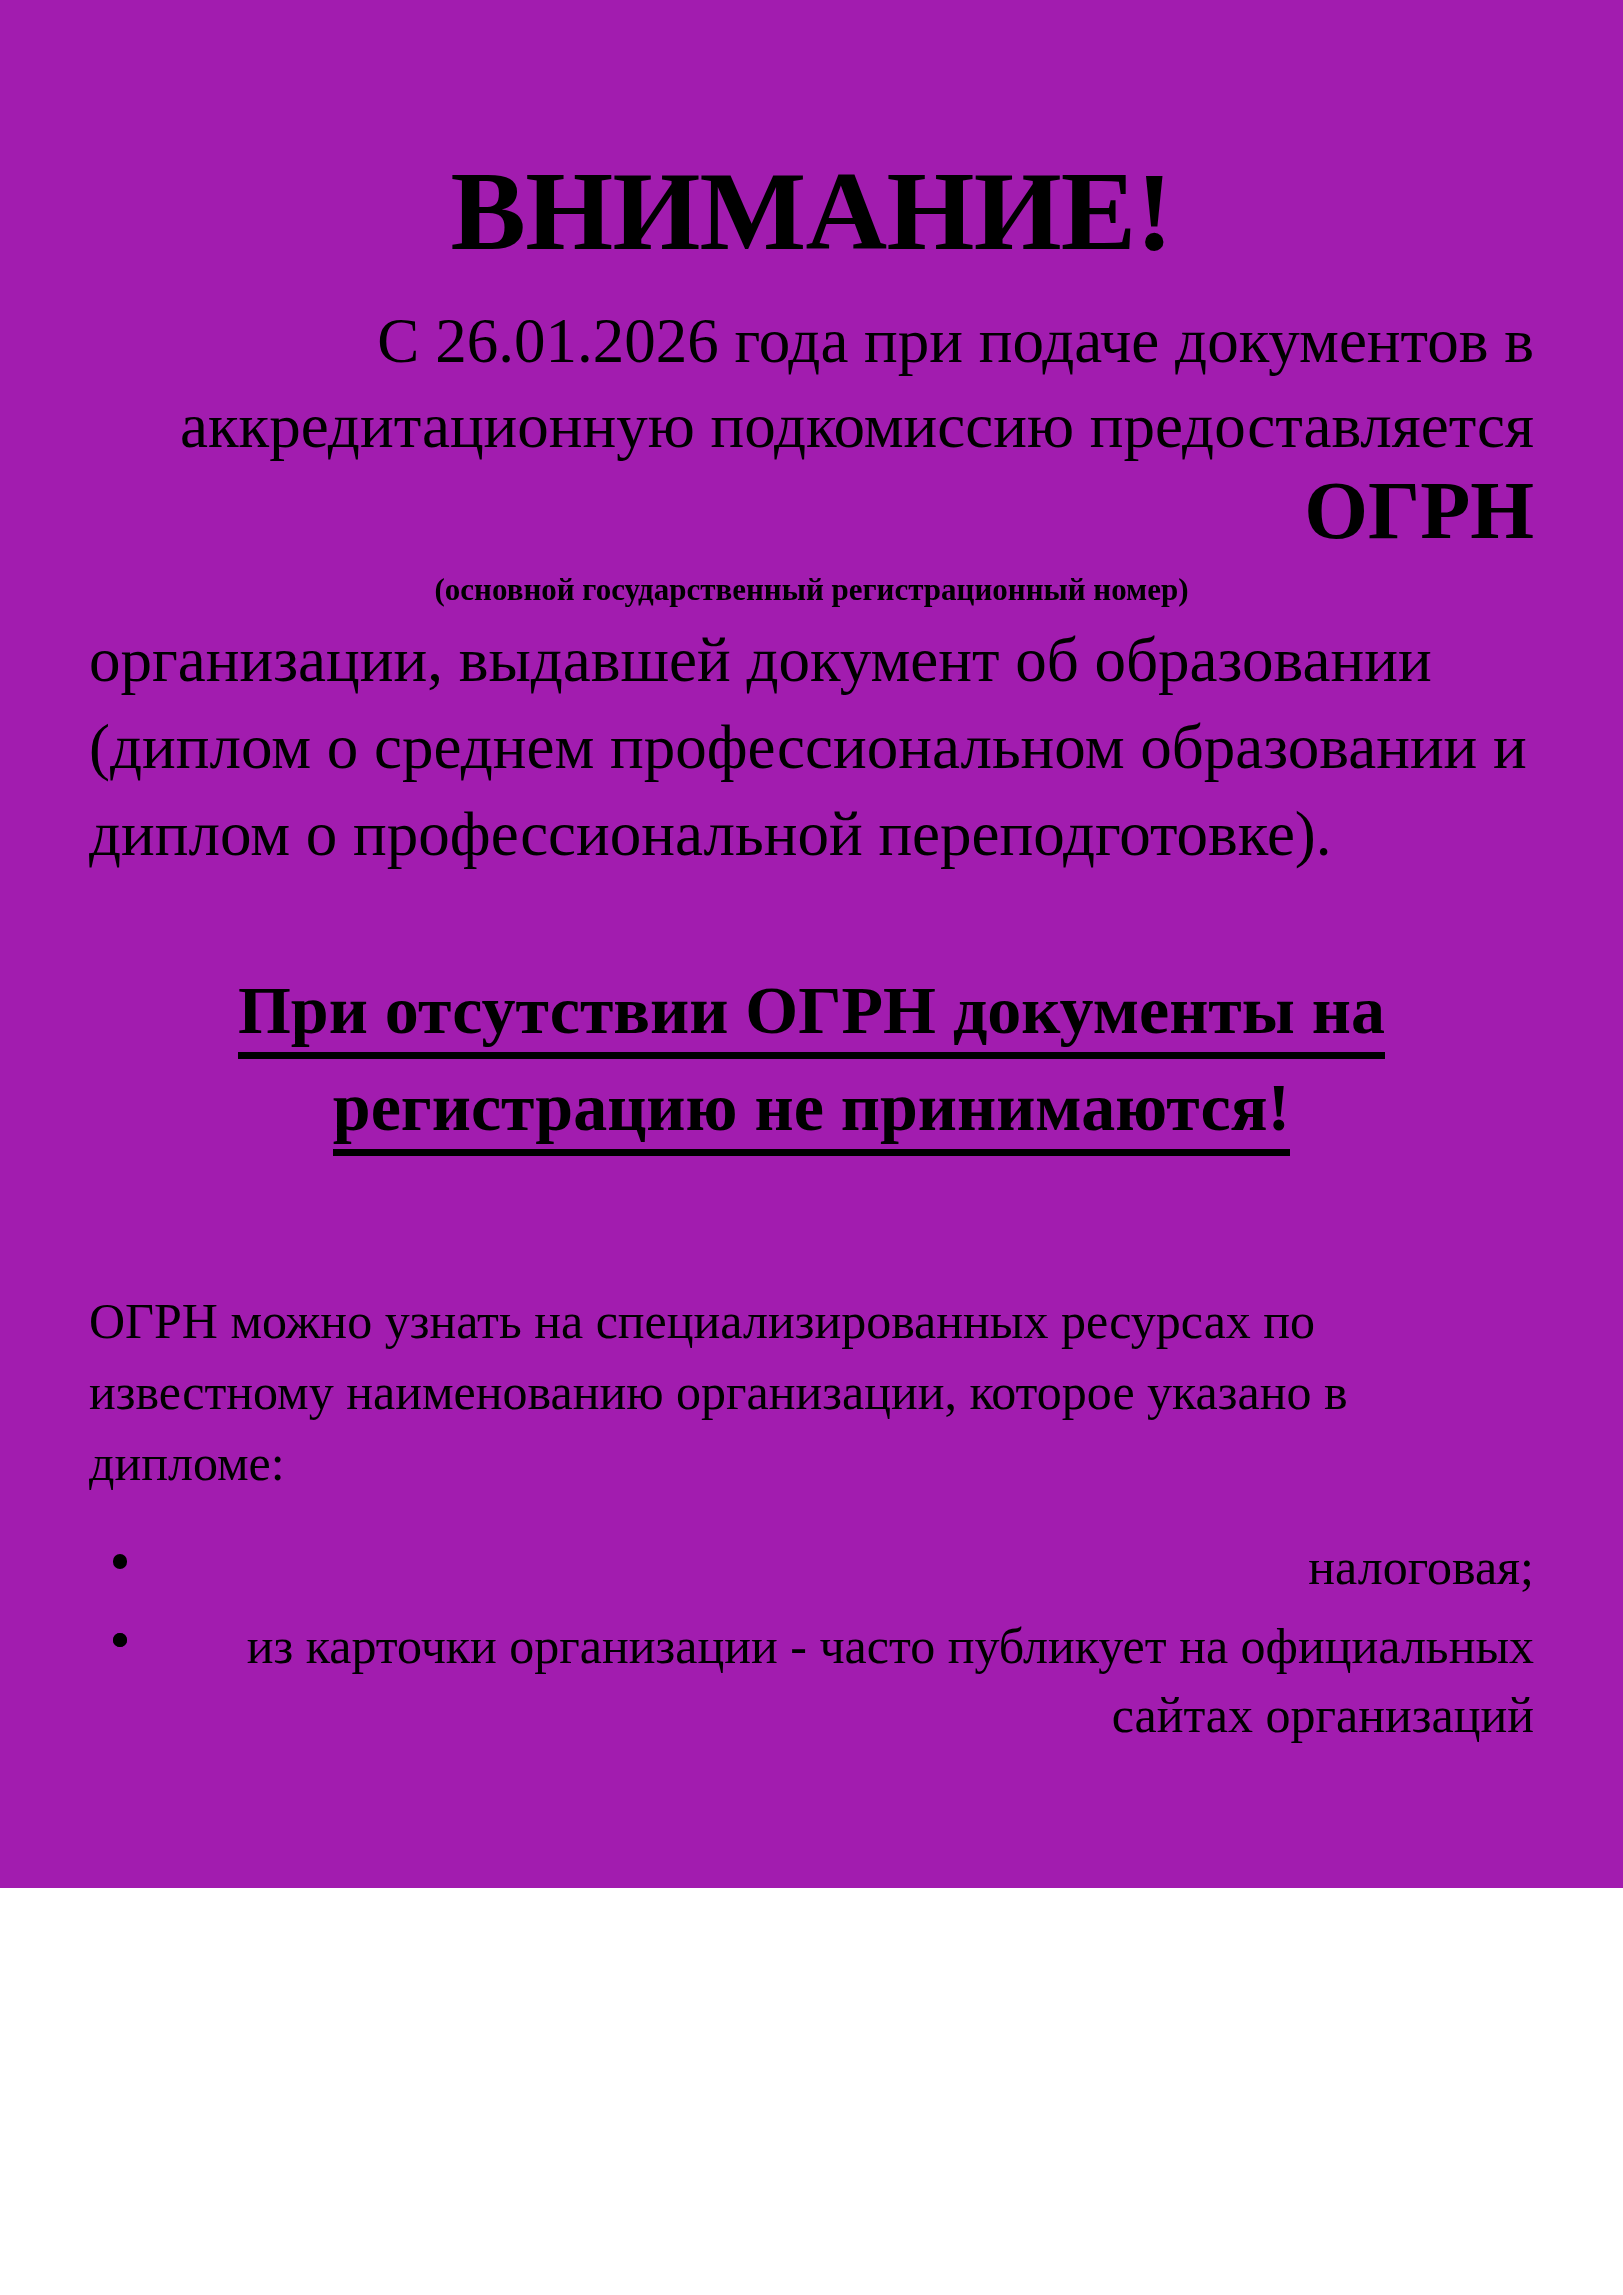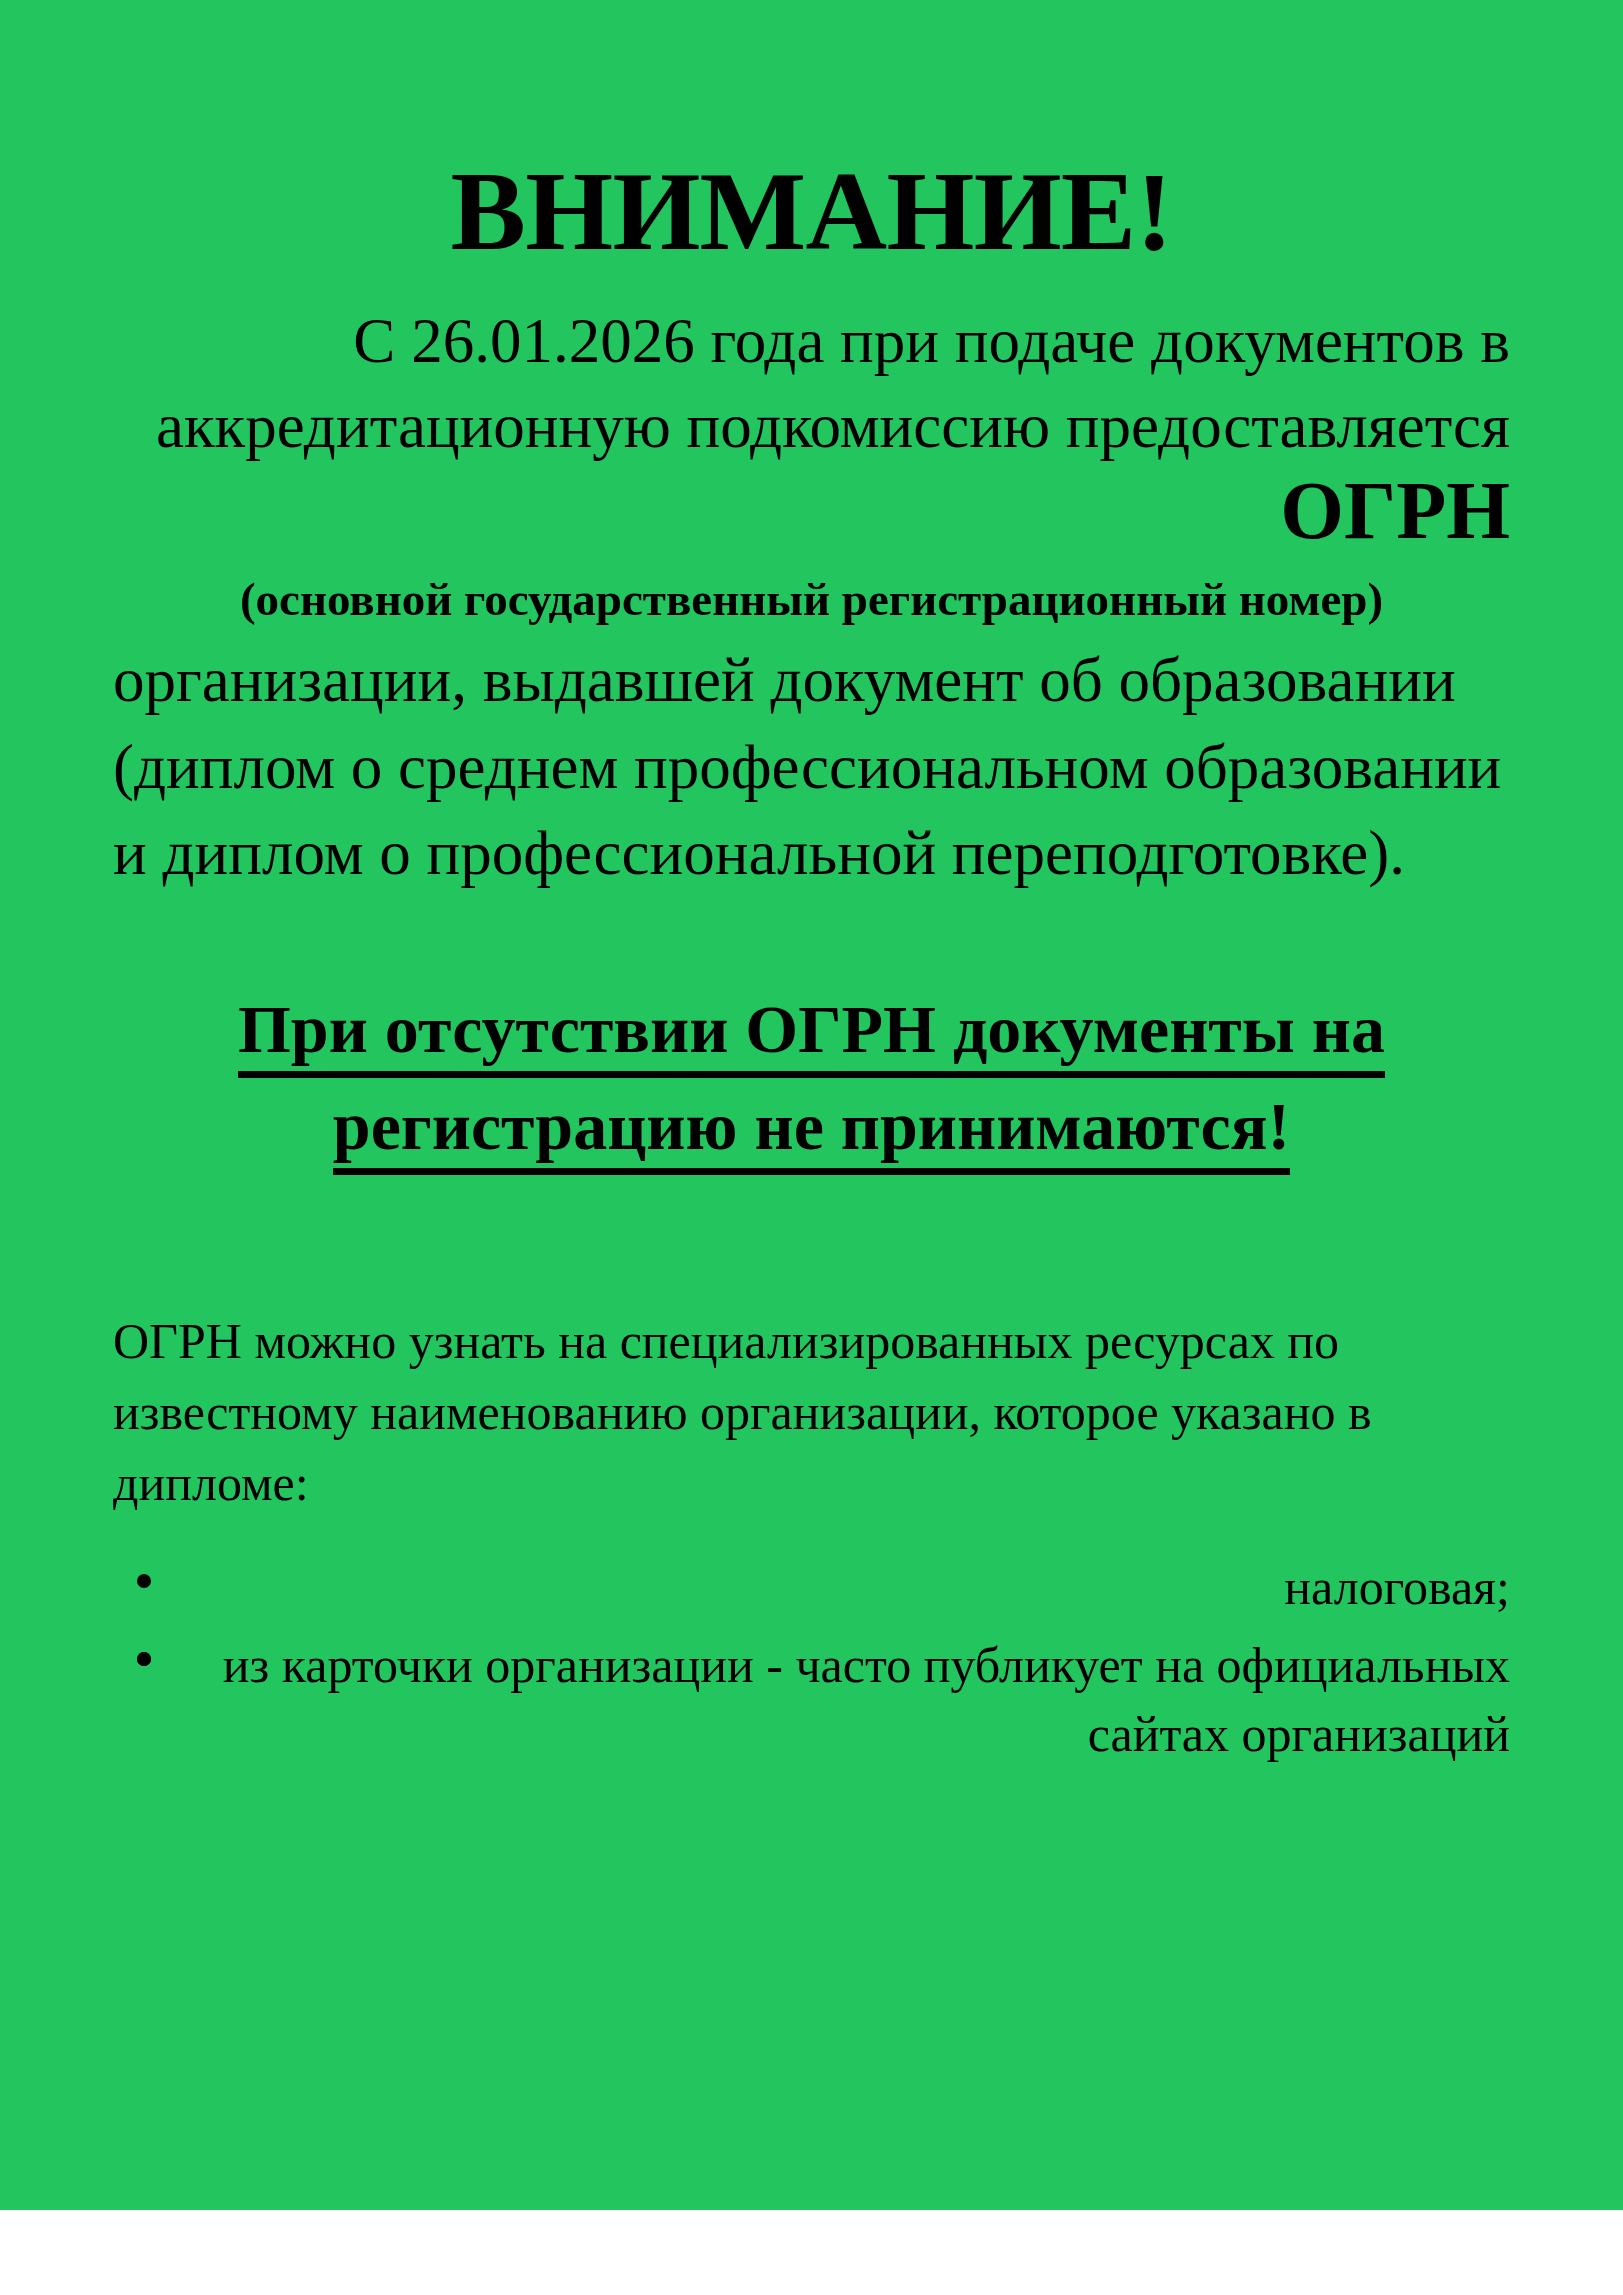--- a/index.html
+++ b/index.html
@@ -13,24 +13,24 @@
     height: 2295px;
     font-family: "Liberation Serif", "DejaVu Serif", serif;
     color: #000000;
     -webkit-font-smoothing: antialiased;
     overflow: hidden;
   }
 
   .page {
     position: relative;
     width: 1623px;
-    height: 2210px;
+    height: 1888px;
     box-sizing: border-box;
-    padding: 0 113px;
-    background: #22c55e;
+    padding: 0 89px;
+    background: #a21caf;
   }
 
   .doc-title {
     margin: 0;
     padding-top: 152px;
     text-align: center;
     font-weight: bold;
     font-size: 113px;
     line-height: 1.04;
     letter-spacing: -0.7px;
@@ -57,21 +57,21 @@
     font-weight: bold;
     font-size: 82px;
     line-height: 1;
   }
 
   .expansion {
     margin: 0;
     padding-top: 10.5px;
     text-align: center;
     font-weight: bold;
-    font-size: 47px;
+    font-size: 31px;
     line-height: 1.2;
   }
 
   .body-para {
     margin: 0;
     padding-top: 9.2px;
     text-align: left;
     font-size: 63px;
     line-height: 1.38;
   }

